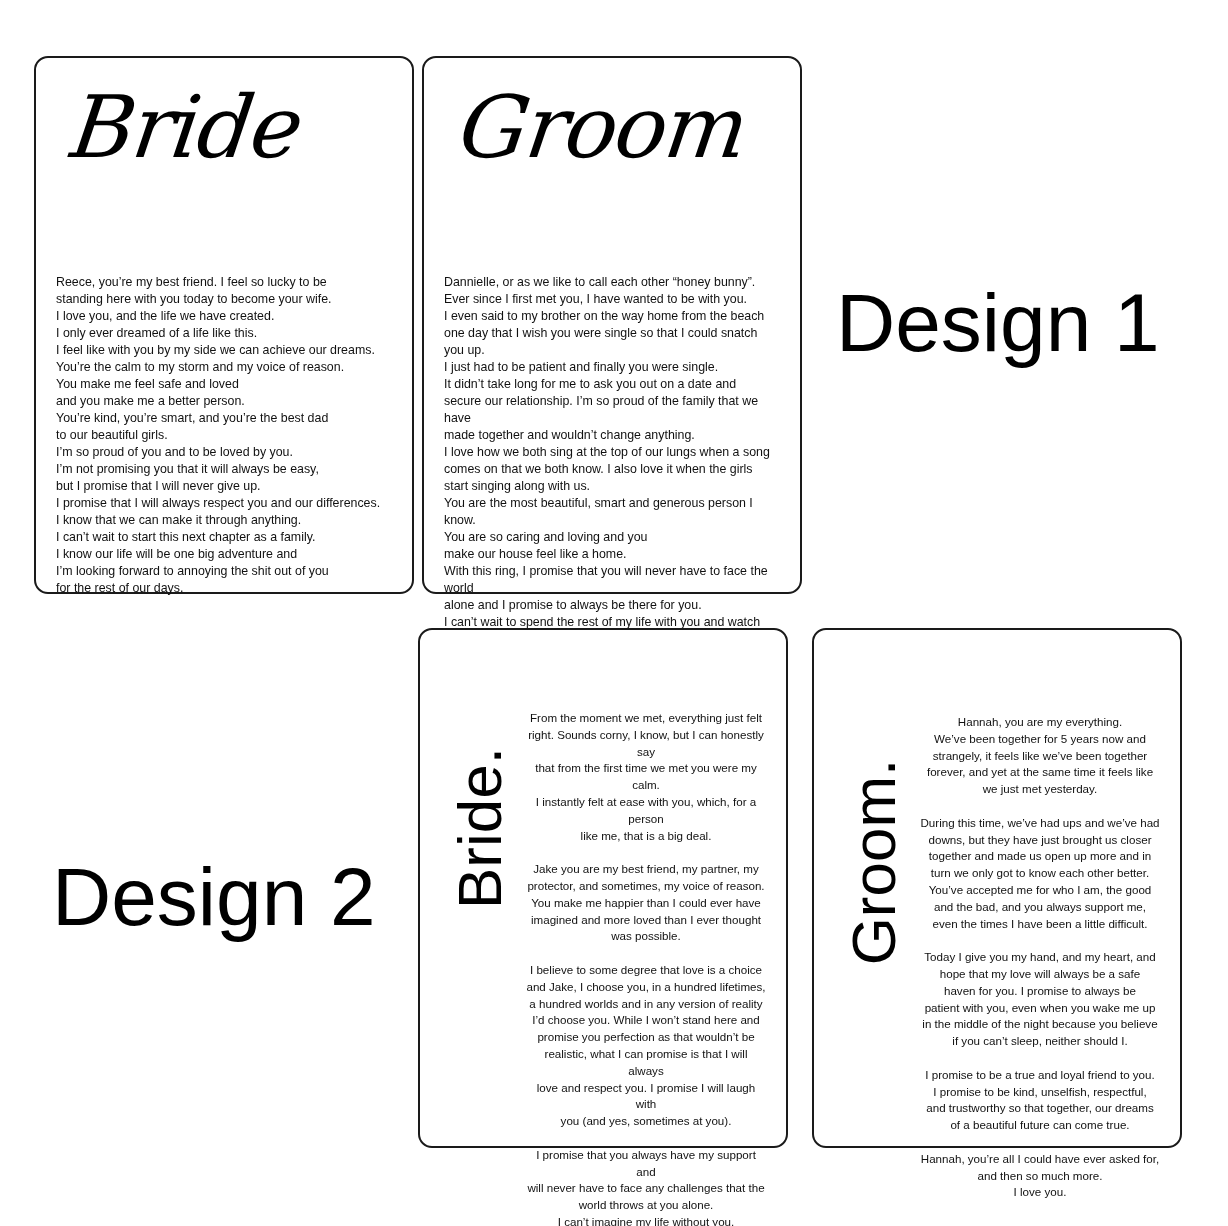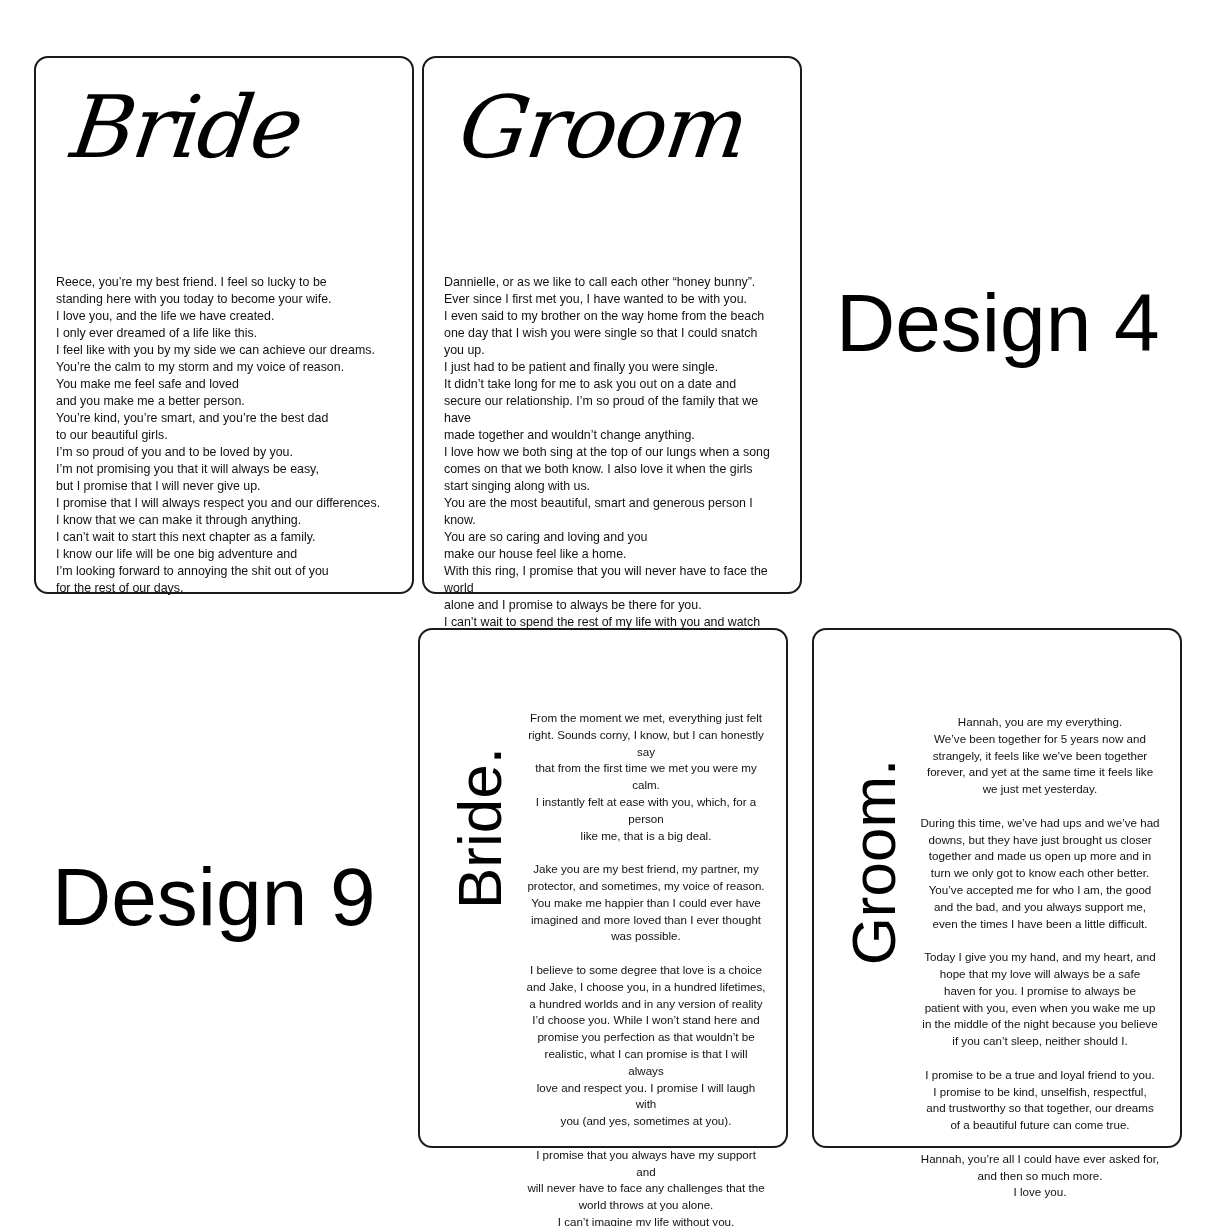--- a/index.html
+++ b/index.html
@@ -160,21 +160,21 @@
 You are the most beautiful, smart and generous person I know.
 You are so caring and loving and you
 make our house feel like a home.
 With this ring, I promise that you will never have to face the world
 alone and I promise to always be there for you.
 I can’t wait to spend the rest of my life with you and watch our
 beautiful girls grow up and be just as smart and kind as you are.
 Dannielle, I love you and I always will.</div>
 </div>
 
-<div class="design-label" id="design-label-1">Design 4</div>
+<div class="design-label" id="design-label-1">Design 1</div>
 
 <div class="card card-d2" id="card-bride-2">
   <div class="side-title-wrap">
     <div class="side-title" id="bride2-title">Bride.</div>
   </div>
   <div class="vow-body-2" id="bride2-body">From the moment we met, everything just felt
 right. Sounds corny, I know, but I can honestly say
 that from the first time we met you were my calm.
 I instantly felt at ease with you, which, for a person
 like me, that is a big deal.
@@ -232,13 +232,13 @@
 I promise to be a true and loyal friend to you.
 I promise to be kind, unselfish, respectful,
 and trustworthy so that together, our dreams
 of a beautiful future can come true.
 
 Hannah, you’re all I could have ever asked for,
 and then so much more.
 I love you.</div>
 </div>
 
-<div class="design-label" id="design-label-2">Design 9</div>
+<div class="design-label" id="design-label-2">Design 2</div>
 
 </body></html>

